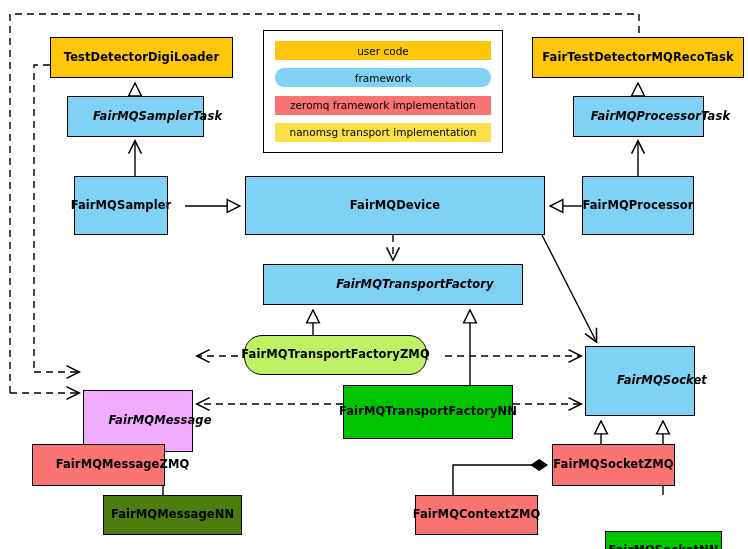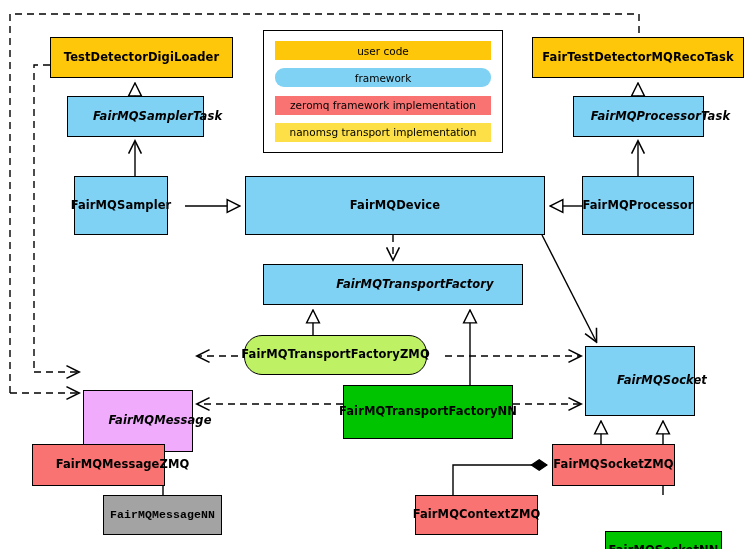--- a/index.html
+++ b/index.html
@@ -161,21 +161,21 @@
   <div class="node" style="left:244px; top:335px; width:183px; height:40px; background:#bef264;border-radius:18px;">FairMQTransportFactoryZMQ</div>
 
   <div class="node" style="left:343px; top:385px; width:170px; height:54px; background:#00C400;">FairMQTransportFactoryNN</div>
 
   <div class="node abstract" style="left:83px; top:346px; width:110px; height:62px; background:#f0abfc;margin-top:44px;">FairMQMessage</div>
 
   <div class="node abstract" style="left:585px; top:346px; width:110px; height:70px; background:#7FD2F4;">FairMQSocket</div>
 
   <div class="node" style="left:32px; top:444px; width:133px; height:42px; background:#FA7373;padding-left:48px;">FairMQMessageZMQ</div>
 
-  <div class="node" style="left:103px; top:495px; width:119px; height:40px; background:#a3a3a3;font-family:Liberation Mono, monospace;">FairMQMessageNN</div>
+  <div class="node" style="left:103px; top:495px; width:139px; height:40px; background:#4d7c0f;">FairMQMessageNN</div>
 
   <div class="node" style="left:552px; top:444px; width:123px; height:42px; background:#FA7373;">FairMQSocketZMQ</div>
 
   <div class="node" style="left:415px; top:495px; width:123px; height:40px; background:#FA7373;">FairMQContextZMQ</div>
 
   <div class="node" style="left:605px; top:495px; width:117px; height:40px; background:#00C400;margin-top:36px;">FairMQSocketNN</div>
 
 </div>
 
 </body></html>

